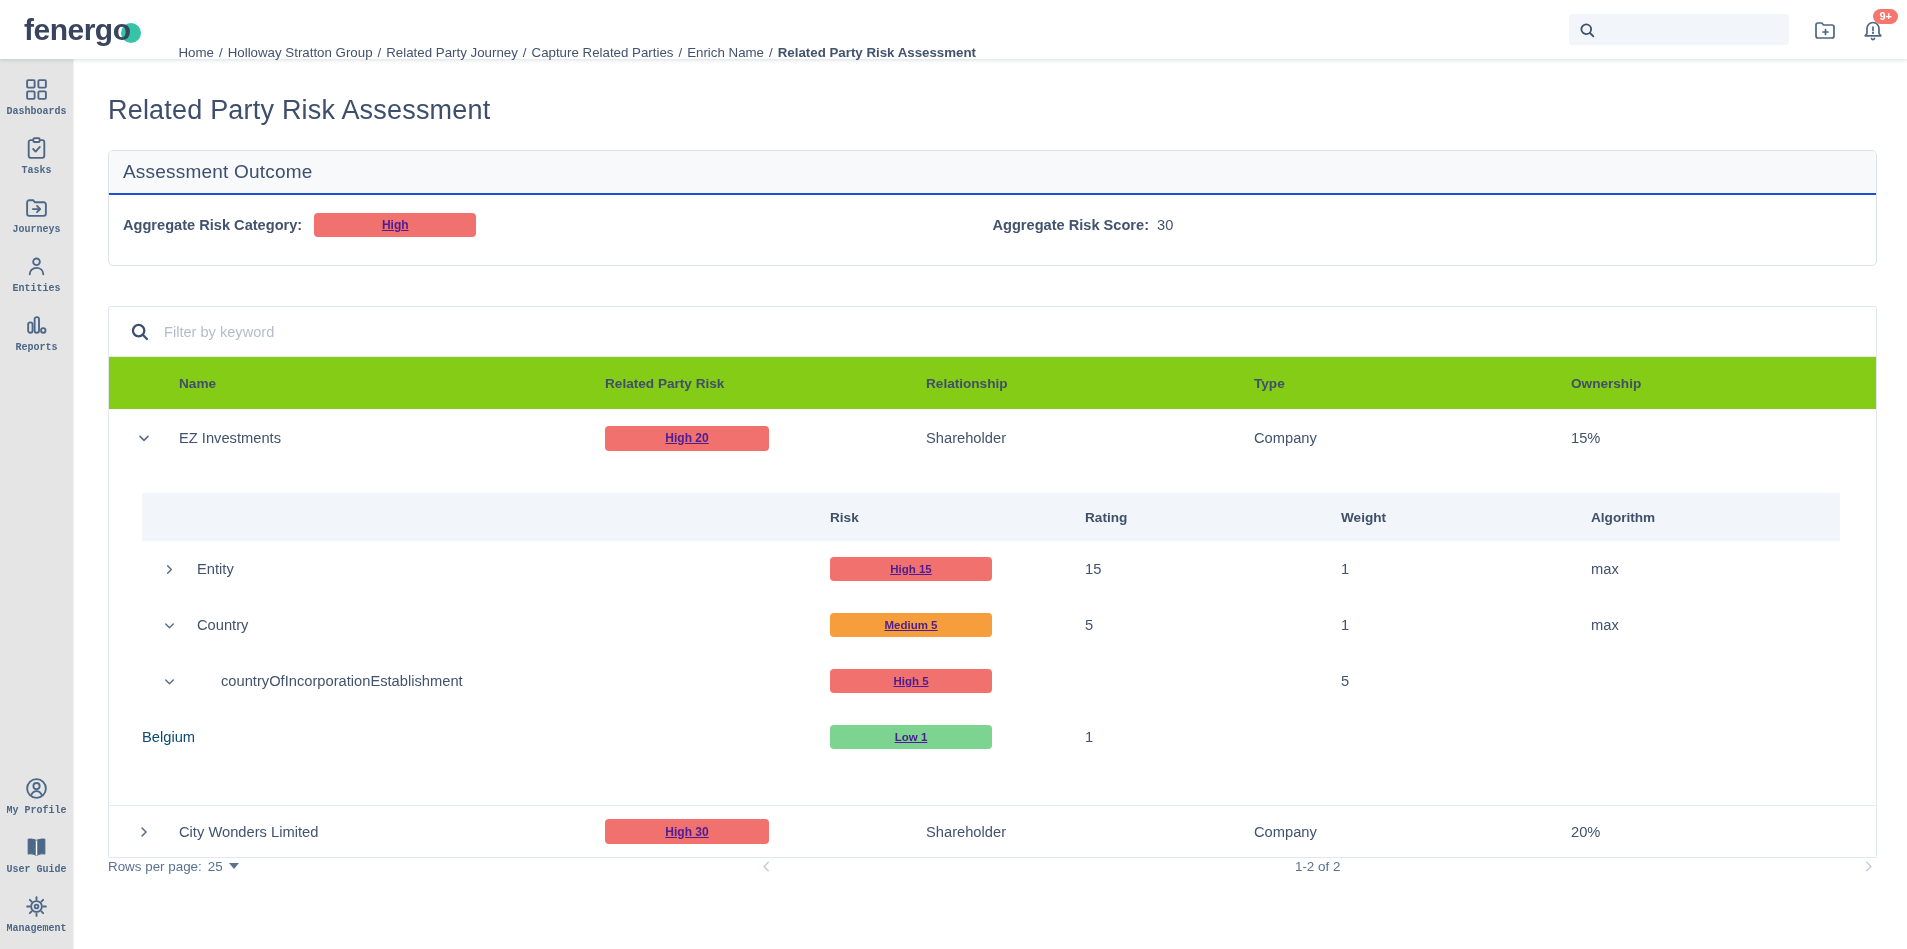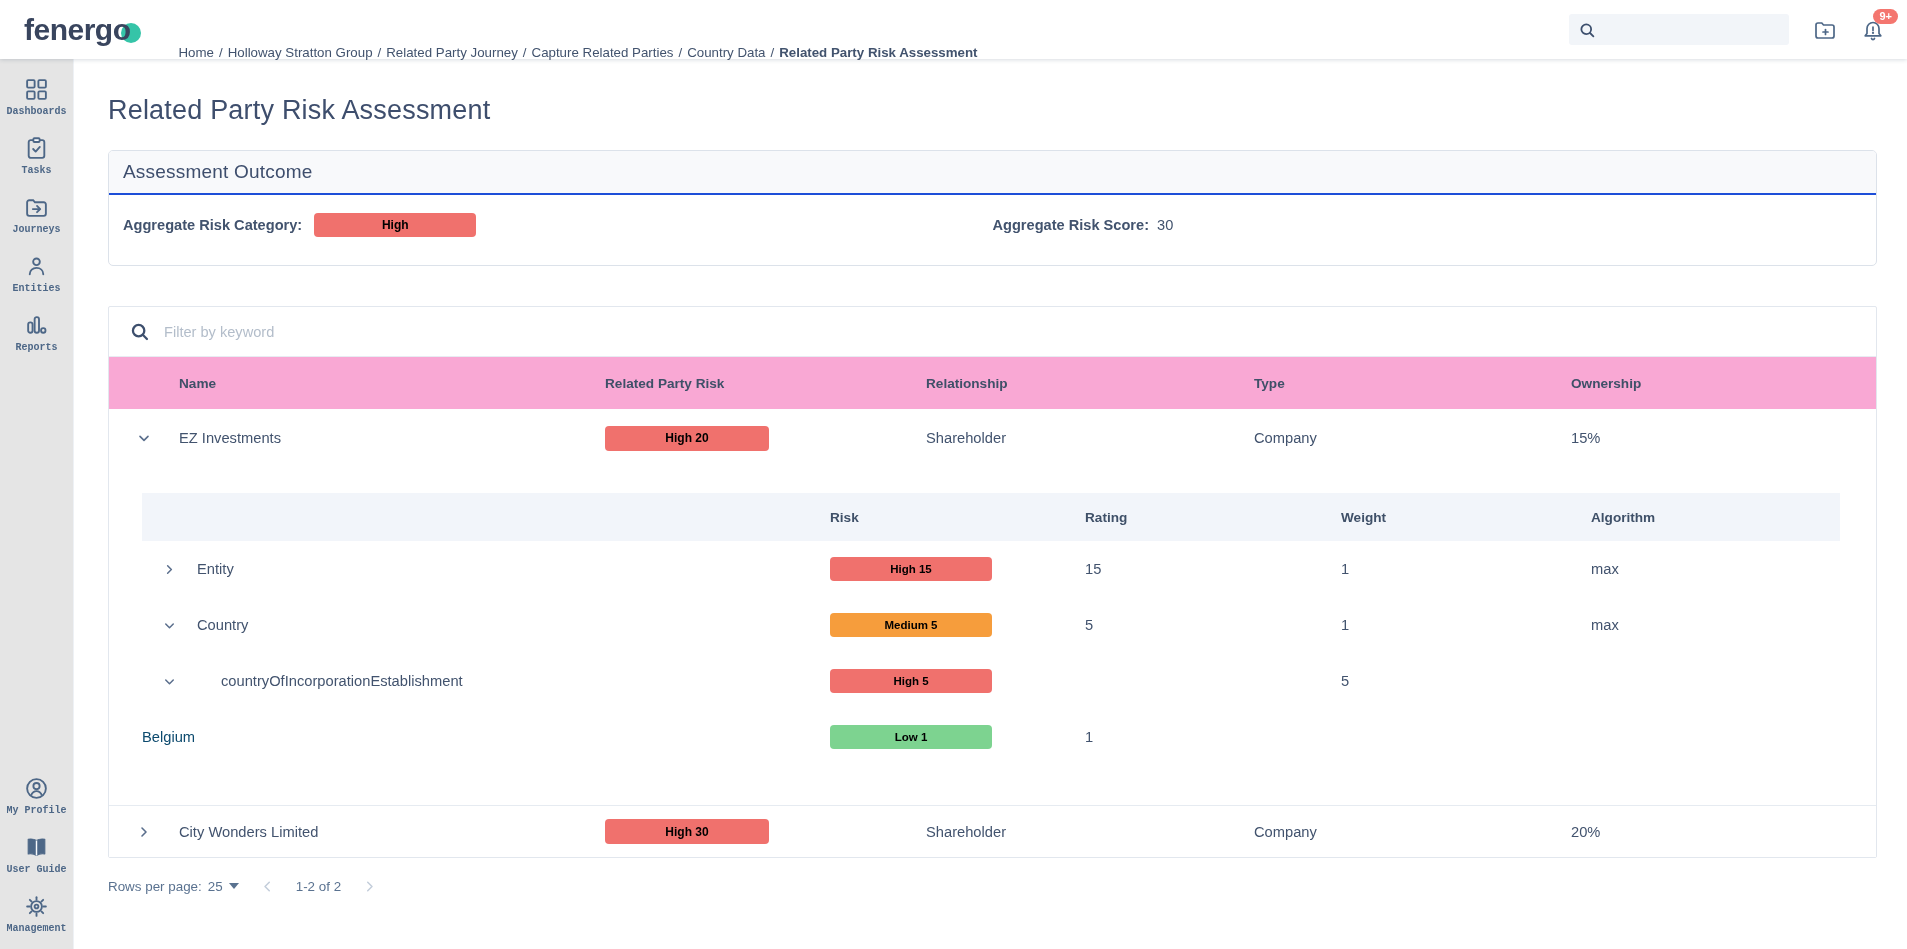--- a/index.html
+++ b/index.html
@@ -38,55 +38,55 @@
   
   .card { border:1px solid #dce2ea; border-radius:5px; overflow:hidden; }
   .card-head { background:#f8f9fb; border-bottom:2px solid #1d4ed8; padding:10px 14px;
     font-size:19px; color:#3e4e6d; font-weight:500; letter-spacing:.2px; }
   .outcome-row { display:flex; align-items:center; padding:18px 14px 28px; }
   .outcome-group { display:flex; align-items:center; }
   .g1 { width:50%; }
   .outcome-label { font-size:14.6px; font-weight:600; color:#42536e; }
   .outcome-value { font-size:14.6px; margin-left:8px; }
 
-  .badge { color:#000000; font-weight:700; text-align:center; border-radius:4px;
-    display:inline-flex; align-items:center; justify-content:center; }
+  .badge { color:#4c1d95; font-weight:700; text-align:center; border-radius:4px;
+    display:inline-flex; align-items:center; justify-content:center;text-decoration:underline; }
   .risk-high   { background:#f0716d; }
   .risk-medium { background:#f69d3c; }
   .risk-low    { background:#7dd390; }
   .badge-lg { width:162px; height:24px; font-size:12px; margin-left:12px; }
   .badge-row { width:164px; height:25px; font-size:12px; }
   .badge-sub { width:162px; height:24px; font-size:11.5px; }
 
   
   .table-card { margin-top:40px; border:1px solid #e2e7ee; border-radius:2px; }
   .filter-row { height:50px; display:flex; align-items:center; padding:0 14px 0 20px;
     border-bottom:1px solid #e8ecf2; color:#3d4f6d; }
   .filter-row input { border:0; outline:0; flex:1; margin-left:14px; font-size:14.6px; color:#42536e; }
   .filter-row input::placeholder { color:#b3bdca; }
 
   .tbl-grid { display:grid; grid-template-columns:70px 426px 321px 328px 317px 1fr; align-items:center; }
-  .tbl-head { height:52px; background:#f9a8d4; font-size:13.6px; font-weight:600; color:#3f5068; }
+  .tbl-head { height:52px; background:#84cc16; font-size:13.6px; font-weight:600; color:#3f5068; }
   .tbl-row  { height:58px; font-size:14.7px; color:#42536e; background:#fff; }
   .row-city { height:52px; border-top:1px solid #e6ebf1; }
   .chev-cell { display:flex; justify-content:center; color:#5a6e8c; cursor:pointer; }
 
   
   .sub-panel { margin:26px 36px 40px 33px; }
   .sub-grid { display:grid; grid-template-columns:688px 255px 256px 250px 1fr; align-items:center; }
   .sub-head { height:48px; background:#f2f5fa; font-size:13.6px; font-weight:600; color:#3f5068; }
   .sub-row { height:56px; font-size:14.7px; }
   .sub-name { display:flex; align-items:center; padding-left:20px; gap:20px; color:#42536e; }
   .sub-name .chev { color:#5a6e8c; cursor:pointer; display:flex; }
   .indent-1 .nm { margin-left:24px; }
   .sub-name-right { padding-right:16px; font-size:14.7px; color:#0c4a6e; }
 
   
-  .pagination { display:flex; justify-content:flex-start; align-items:center; gap:20px;
-    margin-top:20px; font-size:13.4px; color:#5a7290; }
+  .pagination { display:flex; justify-content:space-between; align-items:center; gap:20px;
+    margin-top:0; font-size:13.4px; color:#5a7290; }
   .rpp { display:flex; align-items:center; gap:6px; cursor:pointer; }
   .pg-chev { display:flex; cursor:default; }
   .pg-chev.disabled { color:#c4cedb; }
 
   svg { display:block; }
 </style>
 </head>
 <body>
 
 <header class="topbar">
@@ -96,21 +96,21 @@
   </div>
   <nav class="breadcrumb">
     <span class="crumb">Home</span>
     <span>/</span>
     <span class="crumb">Holloway Stratton Group</span>
     <span>/</span>
     <span class="crumb">Related Party Journey</span>
     <span>/</span>
     <span class="crumb">Capture Related Parties</span>
     <span>/</span>
-    <span class="crumb">Country Data</span>
+    <span class="crumb">Enrich Name</span>
     <span>/</span>
     <span class="crumb current">Related Party Risk Assessment</span>
   </nav>
   <div class="topbar-right">
     <div class="global-search">
       <span style="color:#3d4f6d;">
         <svg width="18" height="18" viewBox="0 0 24 24" fill="none" stroke="currentColor" stroke-width="2.4">
             <circle cx="11" cy="11" r="6.5"></circle>
             <line x1="16" y1="16" x2="20.5" y2="20.5" stroke-linecap="round"></line>
           </svg>

